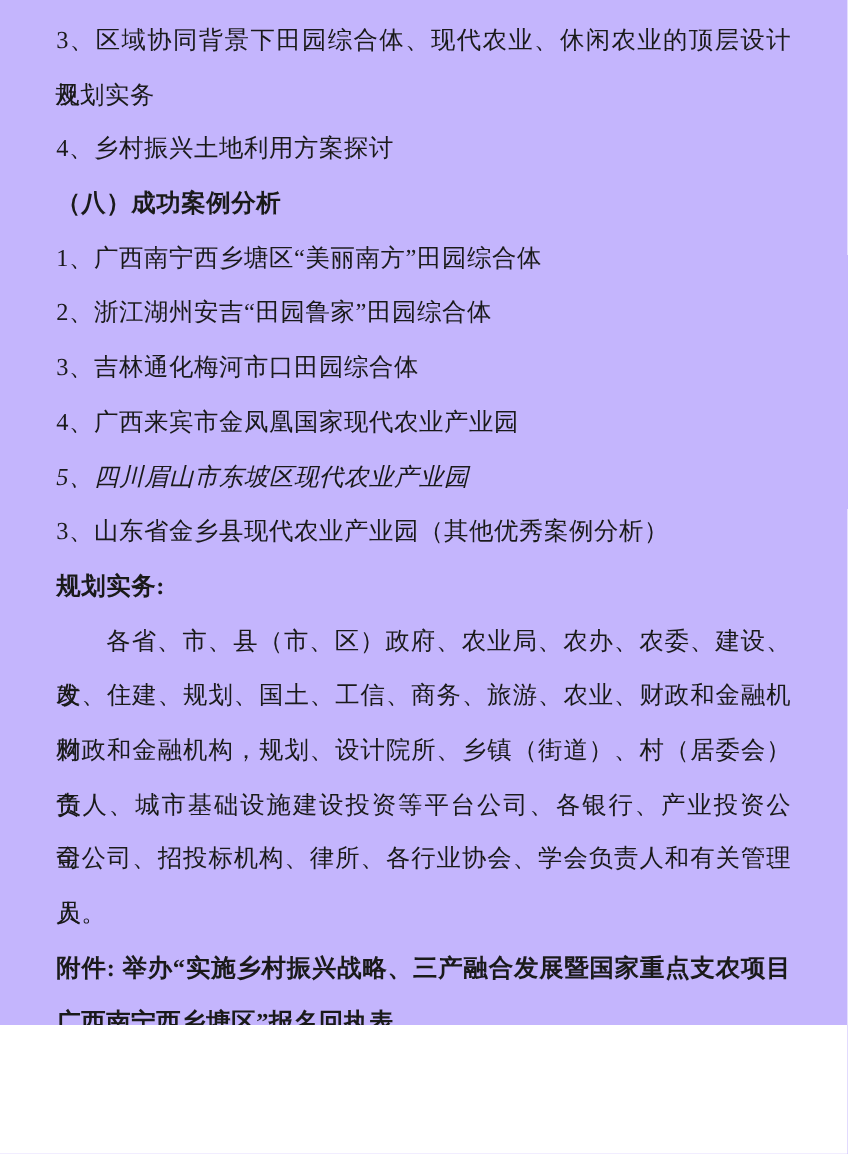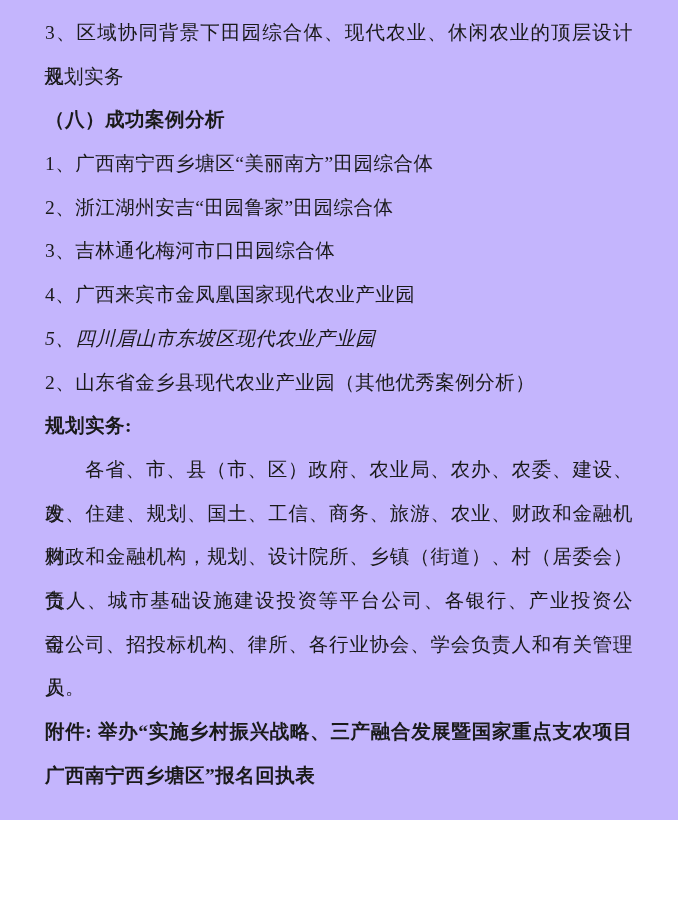--- a/index.html
+++ b/index.html
@@ -39,27 +39,28 @@
     text-indent: 40px;
   }
 </style>
 </head>
 <body>
 
 <div class="page">
   <div class="doc-body" id="doc-body">
       <div class="line stretch" style="color: rgb(26, 26, 26);">3、区域协同背景下田园综合体、现代农业、休闲农业的顶层设计及</div>
       <div class="line" style="color: rgb(26, 26, 26); margin-left: 44px;">规划实务</div>
+      <div class="line" style="color: rgb(26, 26, 26);">4、乡村振兴土地利用方案探讨</div>
       <div class="line bold" style="color: rgb(26, 26, 26);">（八）成功案例分析</div>
       <div class="line" style="color: rgb(26, 26, 26);">1、广西南宁西乡塘区“美丽南方”田园综合体</div>
       <div class="line" style="color: rgb(26, 26, 26);">2、浙江湖州安吉“田园鲁家”田园综合体</div>
       <div class="line" style="color: rgb(26, 26, 26);">3、吉林通化梅河市口田园综合体</div>
       <div class="line" style="color: rgb(26, 26, 26);">4、广西来宾市金凤凰国家现代农业产业园</div>
       <div class="line" style="color: rgb(26, 26, 26); font-style: italic;">5、四川眉山市东坡区现代农业产业园</div>
-      <div class="line" style="color: rgb(26, 26, 26);">2、山东省金乡县现代农业产业园（其他优秀案例分析）</div>
+      <div class="line" style="color: rgb(26, 26, 26);">3、山东省金乡县现代农业产业园（其他优秀案例分析）</div>
       <div class="line bold" style="color: rgb(26, 26, 26);">规划实务:</div>
       <div class="line stretch indent" style="color: rgb(26, 26, 26);">各省、市、县（市、区）政府、农业局、农办、农委、建设、发</div>
       <div class="line stretch" style="color: rgb(26, 26, 26);">改、住建、规划、国土、工信、商务、旅游、农业、财政和金融机构</div>
       <div class="line stretch" style="color: rgb(26, 26, 26);">财政和金融机构，规划、设计院所、乡镇（街道）、村（居委会）负</div>
       <div class="line stretch" style="color: rgb(26, 26, 26);">责人、城市基础设施建设投资等平台公司、各银行、产业投资公司、</div>
       <div class="line stretch" style="color: rgb(26, 26, 26);">金公司、招投标机构、律所、各行业协会、学会负责人和有关管理人</div>
       <div class="line" style="color: rgb(26, 26, 26);">员。</div>
       <div class="line bold stretch" style="color: rgb(26, 26, 26);">附件: 举办“实施乡村振兴战略、三产融合发展暨国家重点支农项目</div>
       <div class="line bold" style="color: rgb(26, 26, 26);">广西南宁西乡塘区”报名回执表</div>
     </div>

